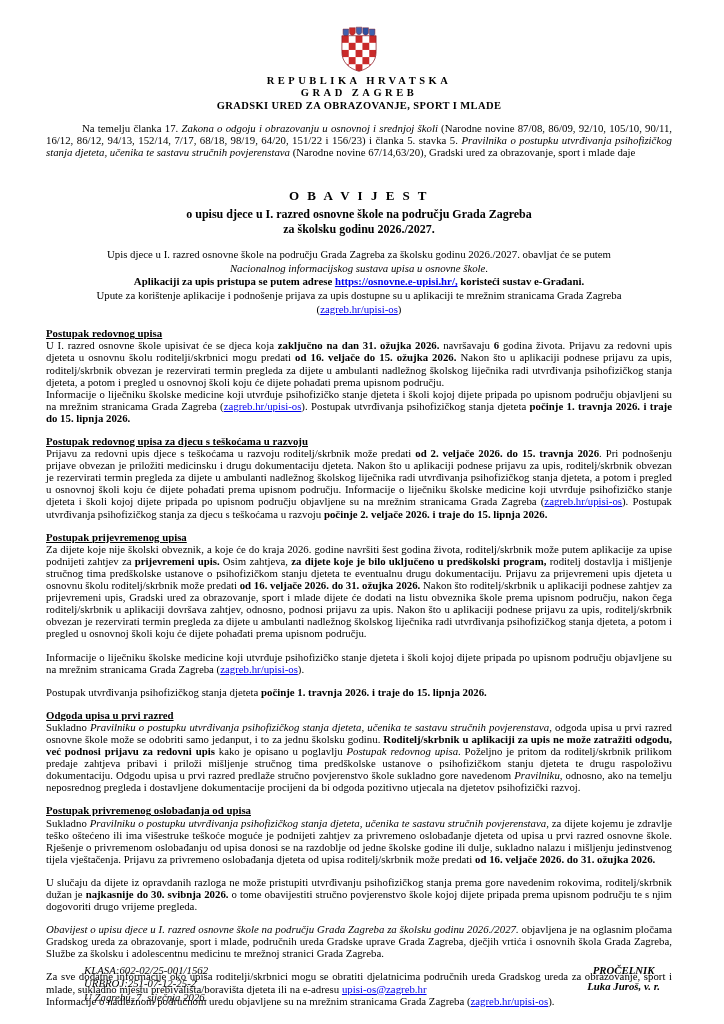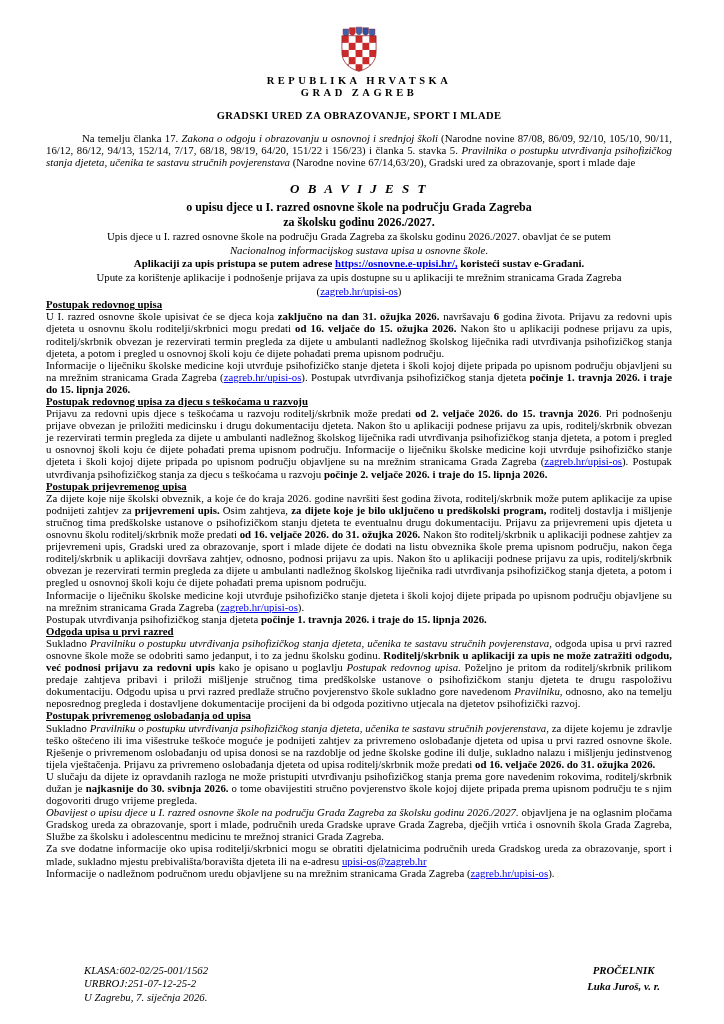--- a/index.html
+++ b/index.html
@@ -12,31 +12,31 @@
     position:relative;
     width:718px; height:1024px;
     padding:26px 46px 20px;
     overflow:hidden;
     background:#ffffff;
   }
   .header { text-align:center; }
   .coa { display:block; margin:0 auto 3px auto; }
   .h-line1 { font-weight:bold; font-size:10.5px; letter-spacing:3.5px; line-height:12px; }
   .h-line2 { font-weight:bold; font-size:10.5px; letter-spacing:3.5px; line-height:12px; }
-  .h-line3 { font-weight:bold; font-size:10.5px; letter-spacing:0.4px; line-height:12px; margin-top:11px; }
+  .h-line3 { font-weight:bold; font-size:10.5px; letter-spacing:0.4px; line-height:12px; margin-top:1px; }
 
   #doc-body { margin-top:10px; font-size:10.8px; line-height:12.1px; }
   .p  { text-align:justify; }
   .pc { text-align:center; line-height:13.6px; }
   .h  { font-weight:bold; }
   .h span { text-decoration:underline; }
   .b { font-weight:bold; }
   .i { font-style:italic;text-align:center; }
-  .gap  { }
-  .gap2 { margin-top:13px;font-style:italic; }
+  .gap  { margin-top:11px; }
+  .gap2 { margin-top:30px; }
   .indent { text-indent:36px; }
   .title { font-size:13px; letter-spacing:2.5px; line-height:16px; margin-bottom:3px; }
   .bt { font-size:12px; line-height:15px; }
   a { color:var(--link-blue,#0000EE); cursor:pointer; }
 
   .footer {
     position:absolute; left:84px; right:46px; bottom:20px;
     display:flex; justify-content:space-between; align-items:flex-start;
     font-size:10.8px; line-height:13.5px;font-style:italic;
   }

